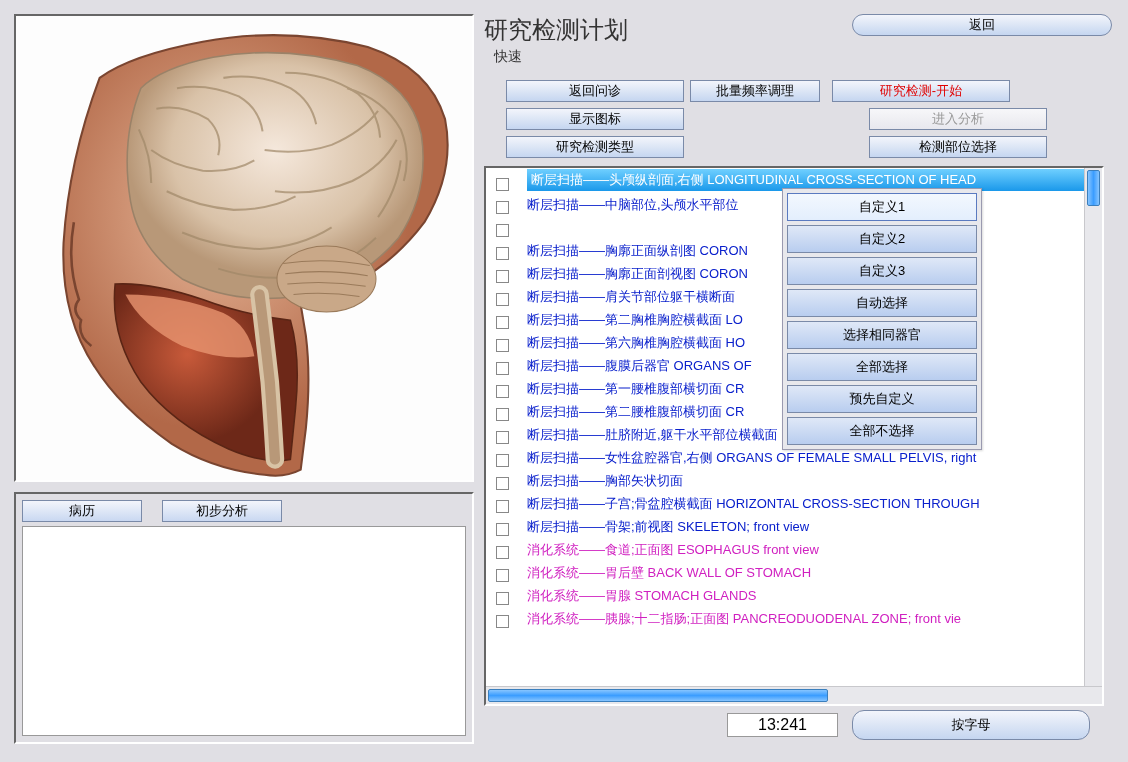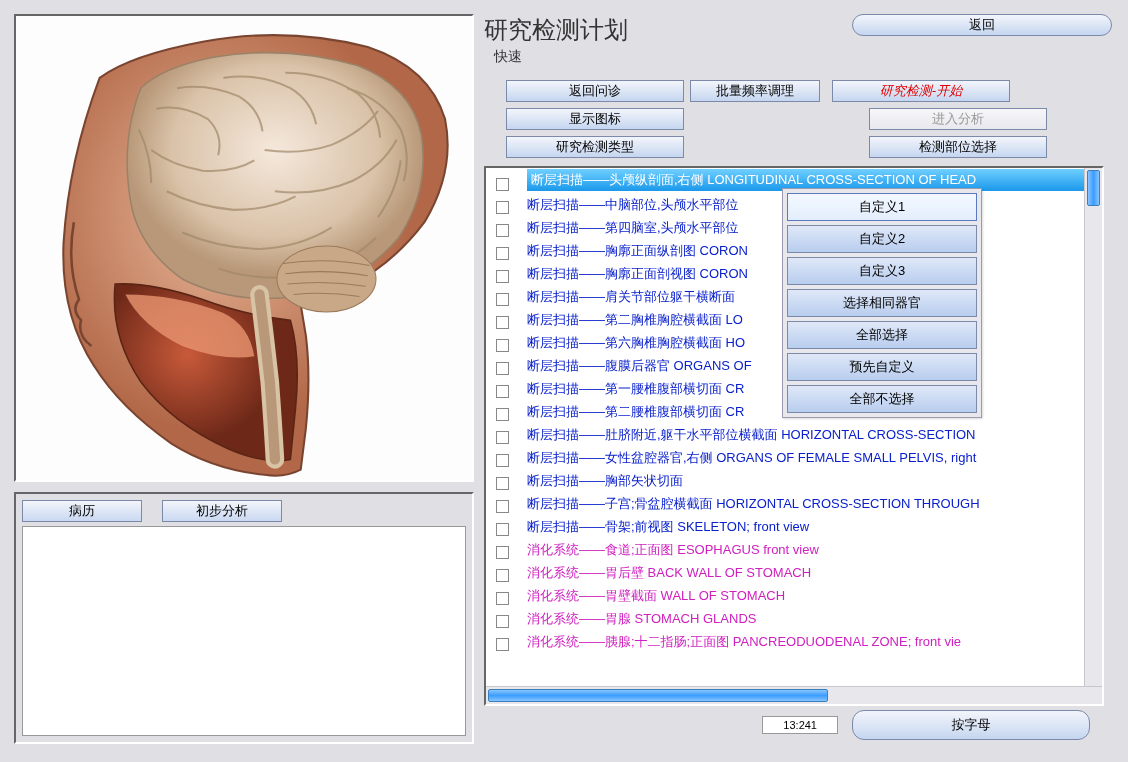--- a/index.html
+++ b/index.html
@@ -84,21 +84,21 @@
       border: 1px solid #7a8aa8;
       border-radius: 12px;
       font-size: 13px;
       height: 22px;
       display: flex;
       align-items: center;
       justify-content: center;
       cursor: pointer;
     }
     .btn.flat { border-radius: 0; }
-    .btn.red { color: #e00000; font-style: italic; }
+    .btn.red { color: #e00000; }
     .btn.gray { color: #999; background: linear-gradient(#f7f7f9, #e8e8ee); }
     .back-btn {
       position: absolute;
       right: 16px;
       top: 14px;
       width: 260px;
     }
     .btn-row1 { display: flex; gap: 6px; margin-top: 14px; justify-content: flex-start; padding-left: 22px;}
     .btn-row1 .btn { width: 178px; }
     .btn-row2, .btn-row3 { display: flex; margin-top: 6px; padding-left: 22px;}
@@ -210,22 +210,22 @@
       margin-top: 4px;
       display: flex;
       align-items: center;
       justify-content: flex-end;
       gap: 14px;
       padding-right: 18px;
     }
     .stat-box {
       background: #fff;
       border: 1px solid #999;
-      padding: 2px 20px;
-      font-size: 11px;
+      padding: 2px 30px;
+      font-size: 16px;
       text-align: right;
     }
     .sort-btn {
       width: 238px;
       height: 30px;
       background: linear-gradient(#f3f5fb, #c5d6f0);
       border: 1px solid #7a8aa8;
       border-radius: 12px;
       font-size: 13px;
       display: flex;
@@ -328,21 +328,20 @@
         <div class="row sel">
           <div class="cb"></div>
           <div class="txt blue">断层扫描——头颅纵剖面,右侧 LONGITUDINAL CROSS-SECTION OF HEAD</div>
         </div>
         <div class="row">
           <div class="cb"></div>
           <div class="txt blue">断层扫描——中脑部位,头颅水平部位</div>
         </div>
         <div class="row">
           <div class="cb"></div>
-          <div class="txt blue">断层扫描——第四脑室,头颅水平部位</div>
         </div>
         <div class="row">
           <div class="cb"></div>
           <div class="txt blue">断层扫描——胸廓正面纵剖图 CORON</div>
         </div>
         <div class="row">
           <div class="cb"></div>
           <div class="txt blue">断层扫描——胸廓正面剖视图 CORON</div>
         </div>
         <div class="row">
@@ -389,24 +388,20 @@
           <div class="cb"></div>
           <div class="txt blue">断层扫描——骨架;前视图 SKELETON;  front  view</div>
         </div>
         <div class="row">
           <div class="cb"></div>
           <div class="txt magenta">消化系统——食道;正面图 ESOPHAGUS    front  view</div>
         </div>
         <div class="row">
           <div class="cb"></div>
           <div class="txt magenta">消化系统——胃后壁 BACK WALL OF STOMACH</div>
-        </div>
-        <div class="row">
-          <div class="cb"></div>
-          <div class="txt magenta">消化系统——胃壁截面 WALL OF STOMACH</div>
         </div>
         <div class="row">
           <div class="cb"></div>
           <div class="txt magenta">消化系统——胃腺 STOMACH  GLANDS</div>
         </div>
         <div class="row">
           <div class="cb"></div>
           <div class="txt magenta">消化系统——胰腺;十二指肠;正面图 PANCREODUODENAL  ZONE;  front  vie</div>
         </div>
       </div>
@@ -423,17 +418,18 @@
     <div class="sort-btn">按字母</div>
   </div>
 </div>
 
 <div class="btn back-btn">返回</div>
 
 <div class="context-menu" id="ctx-menu">
     <div class="ctx-item hover">自定义1</div>
     <div class="ctx-item">自定义2</div>
     <div class="ctx-item">自定义3</div>
+    <div class="ctx-item">自动选择</div>
     <div class="ctx-item">选择相同器官</div>
     <div class="ctx-item">全部选择</div>
     <div class="ctx-item">预先自定义</div>
     <div class="ctx-item">全部不选择</div>
   </div>
 
 </body></html>

